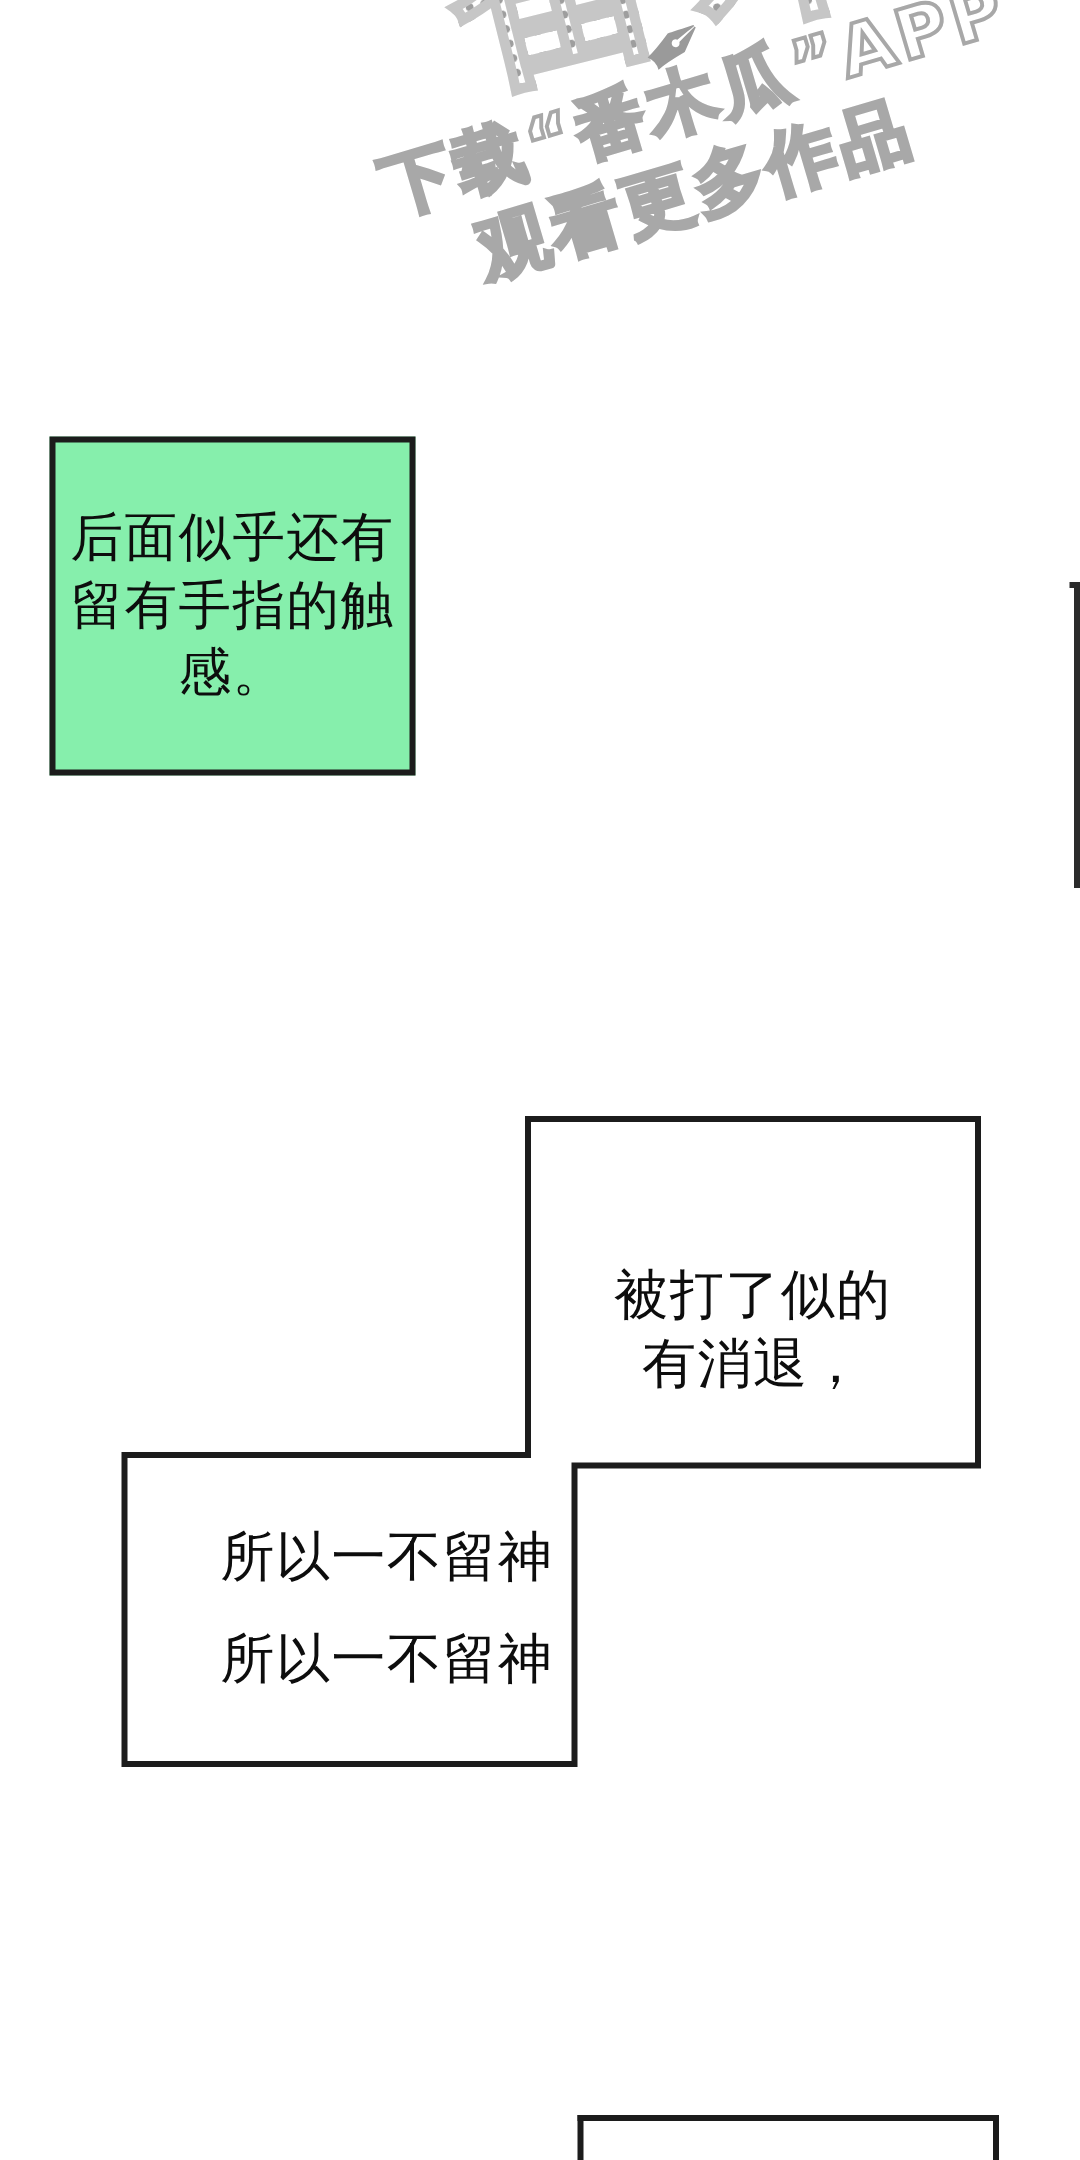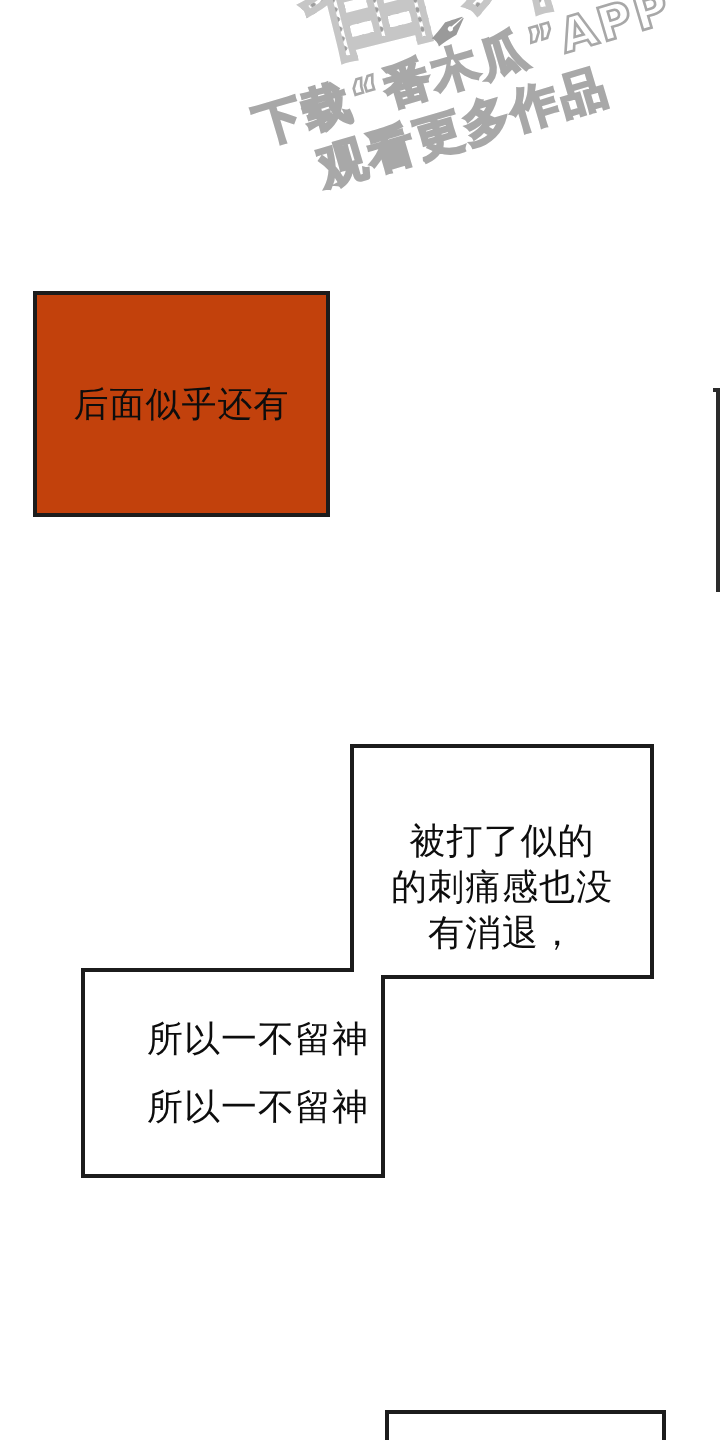--- a/index.html
+++ b/index.html
@@ -61,23 +61,23 @@
     text-align:center;
     color:#0d0d0d;
     font-size:36px;
     letter-spacing:1px;
   }
   .panel-text .line{line-height:46px;}
 
   .box1{
     position:absolute;
     left:33px;top:291px;
-    width:297px;height:226px;
+    width:244px;height:226px;
     border:4px solid #1c1c1c;
-    background:#c2410c;
+    background:#86efac;
     box-sizing:border-box;
   }
   .box1 .panel-text{left:0;top:0;right:0;bottom:0;}
   .box1 .line{line-height:45px;font-size:35px;}
 
   .union-svg{position:absolute;left:0;top:0;}
 
   .box2-text{left:354px;top:773px;width:296px;height:227px;}
   .box3-text{left:85px;top:972px;width:346px;height:202px;gap:22px;}
 
@@ -110,30 +110,30 @@
 <div>
   <div class="wm-logo">番木瓜</div>
   <span class="wm-pen">✒</span>
   <div class="wm-line wm-line1">下载“番木瓜”APP</div>
   <div class="wm-line wm-line2">观看更多作品</div>
 </div>
 
 <div class="box1">
   <div class="panel-text">
     <div class="line">后面似乎还有</div>
+    <div class="line">留有手指的触感。</div>
   </div>
 </div>
 
 <svg class="union-svg" width="720" height="1440" viewBox="0 0 720 1440">
   <path d="M352,746 H652 V977 H383 V1176 H83 V970 H352 Z" fill="#ffffff" stroke="#1c1c1c" stroke-width="4" stroke-linejoin="miter"></path>
 </svg>
 
 <div class="panel-text box2-text">
   <div class="line">被打了似的</div>
-  <div class="line">的刺痛感也没</div>
   <div class="line">有消退，</div>
 </div>
 
 <div class="panel-text box3-text">
   <div class="line">所以一不留神</div>
   <div class="line">所以一不留神</div>
 </div>
 
 <div class="right-partial"></div>
 <div class="right-partial-nub"></div>

